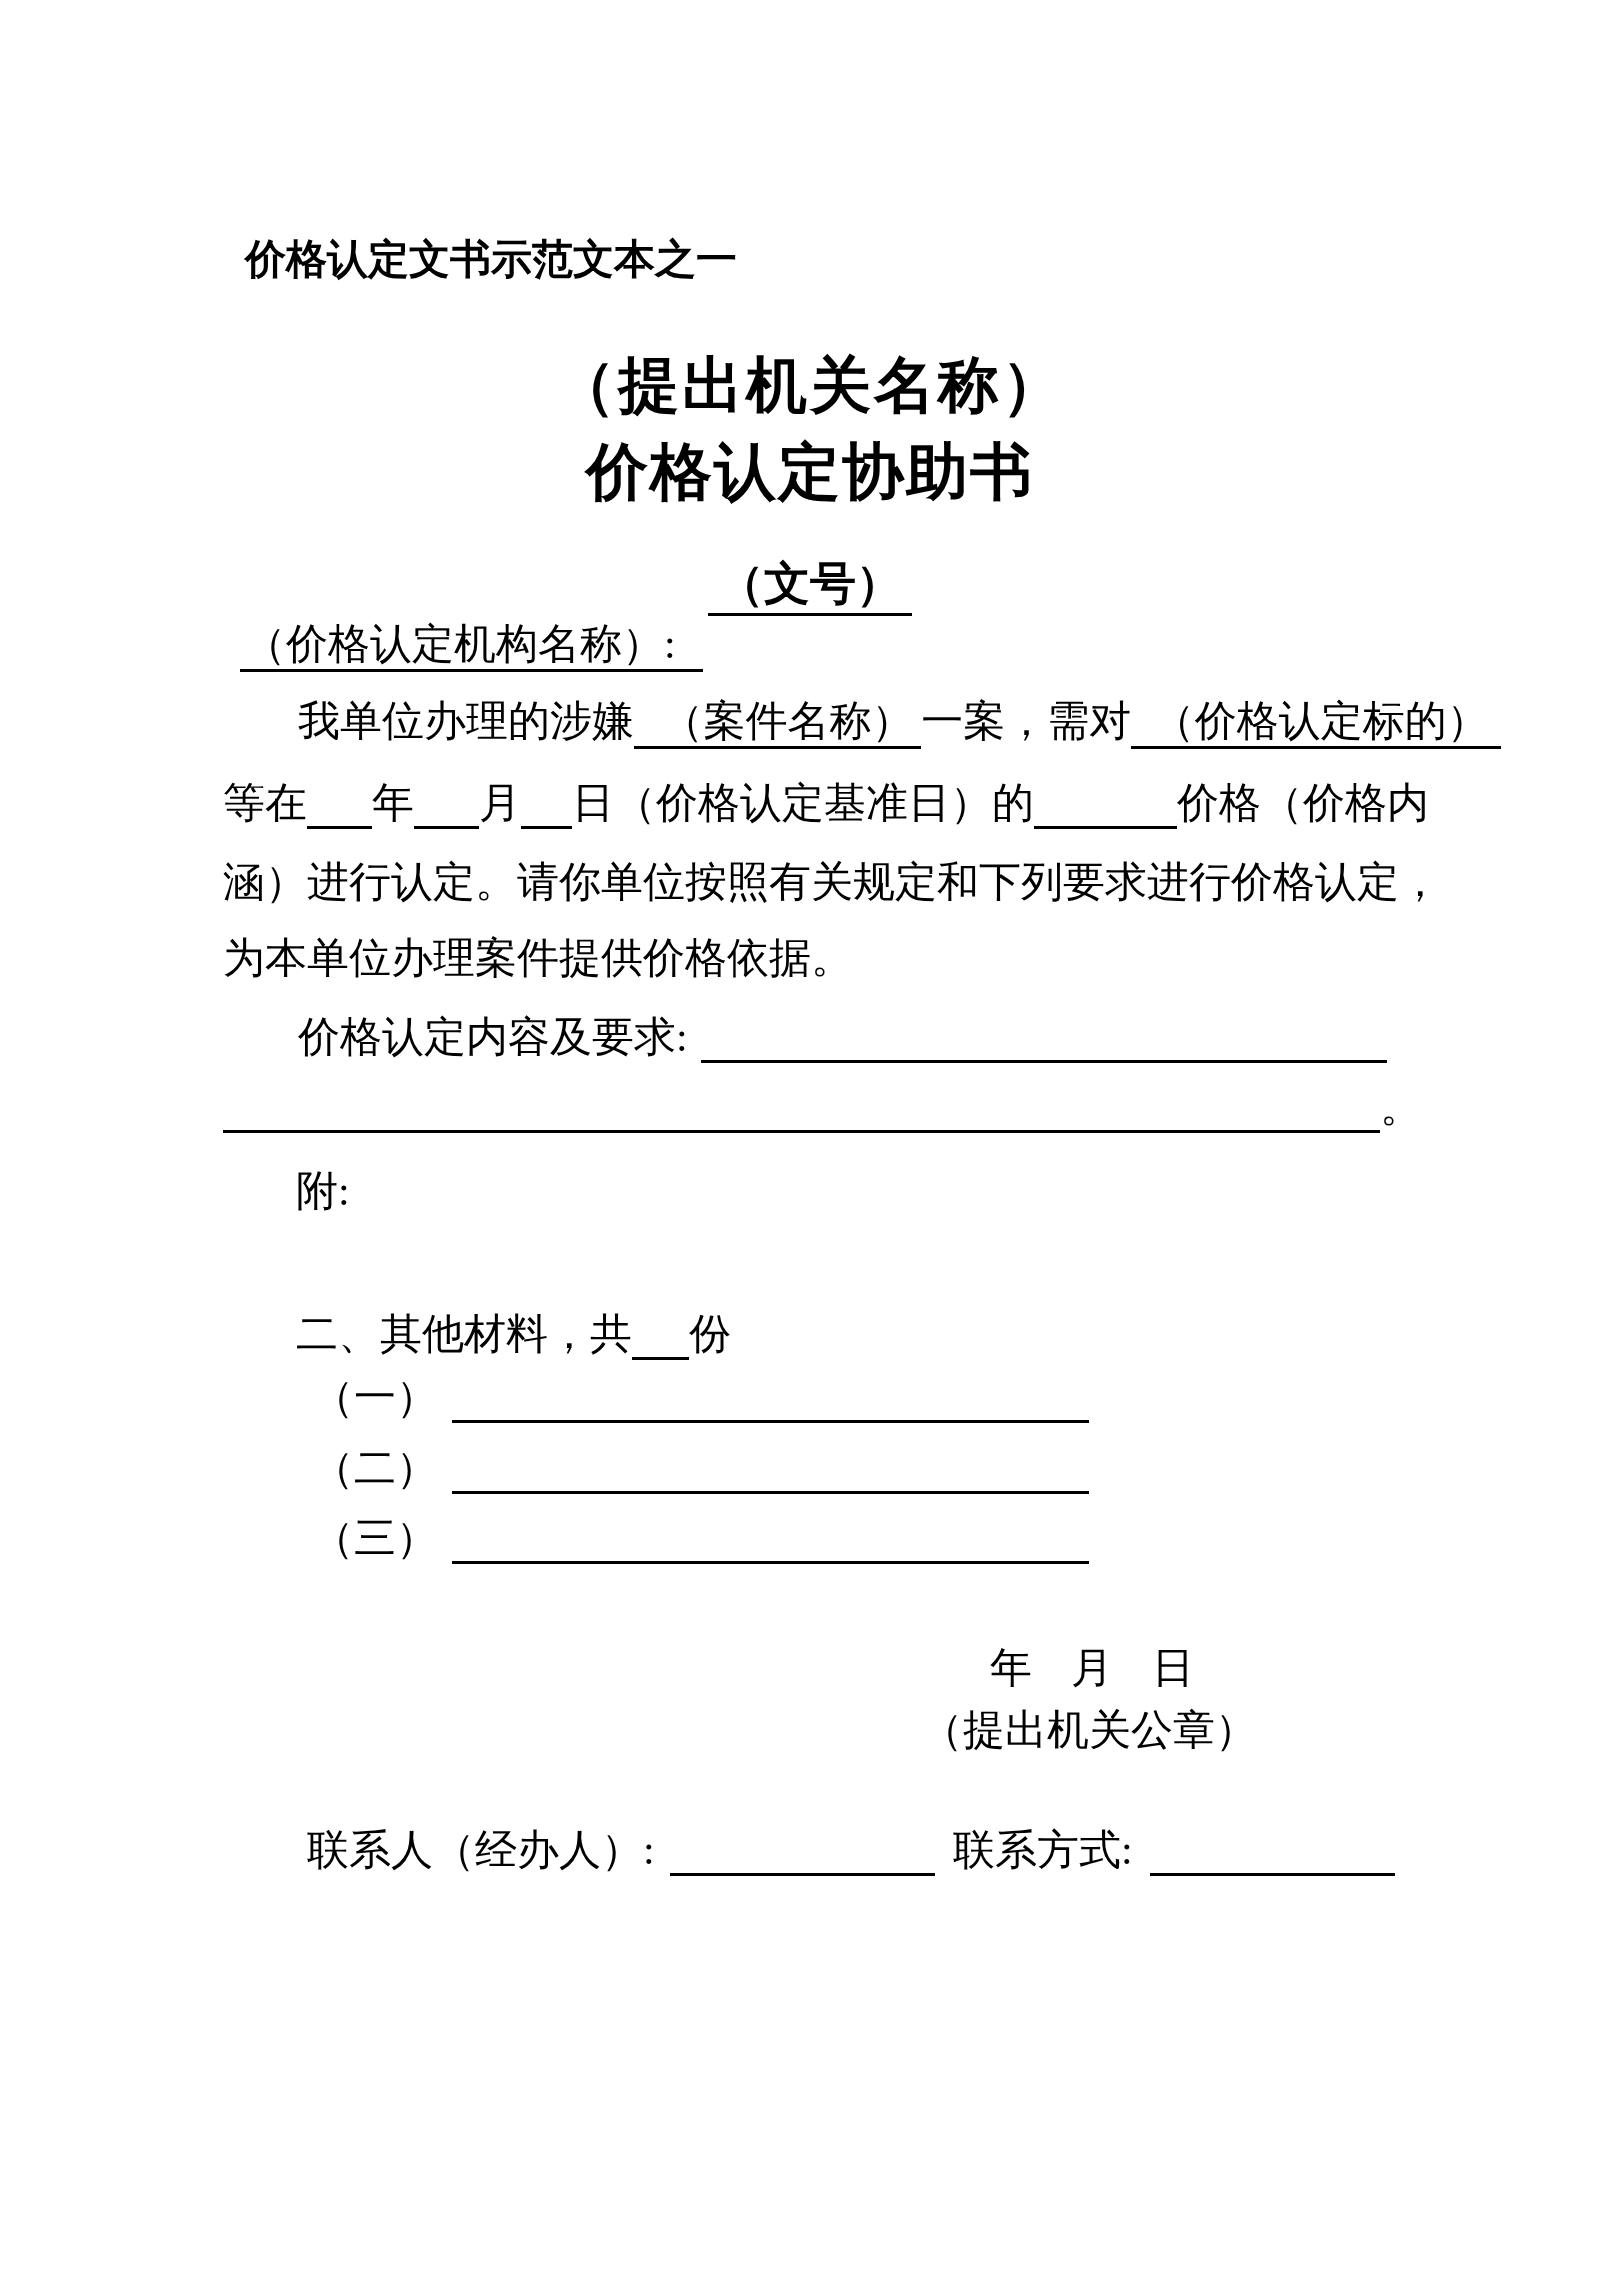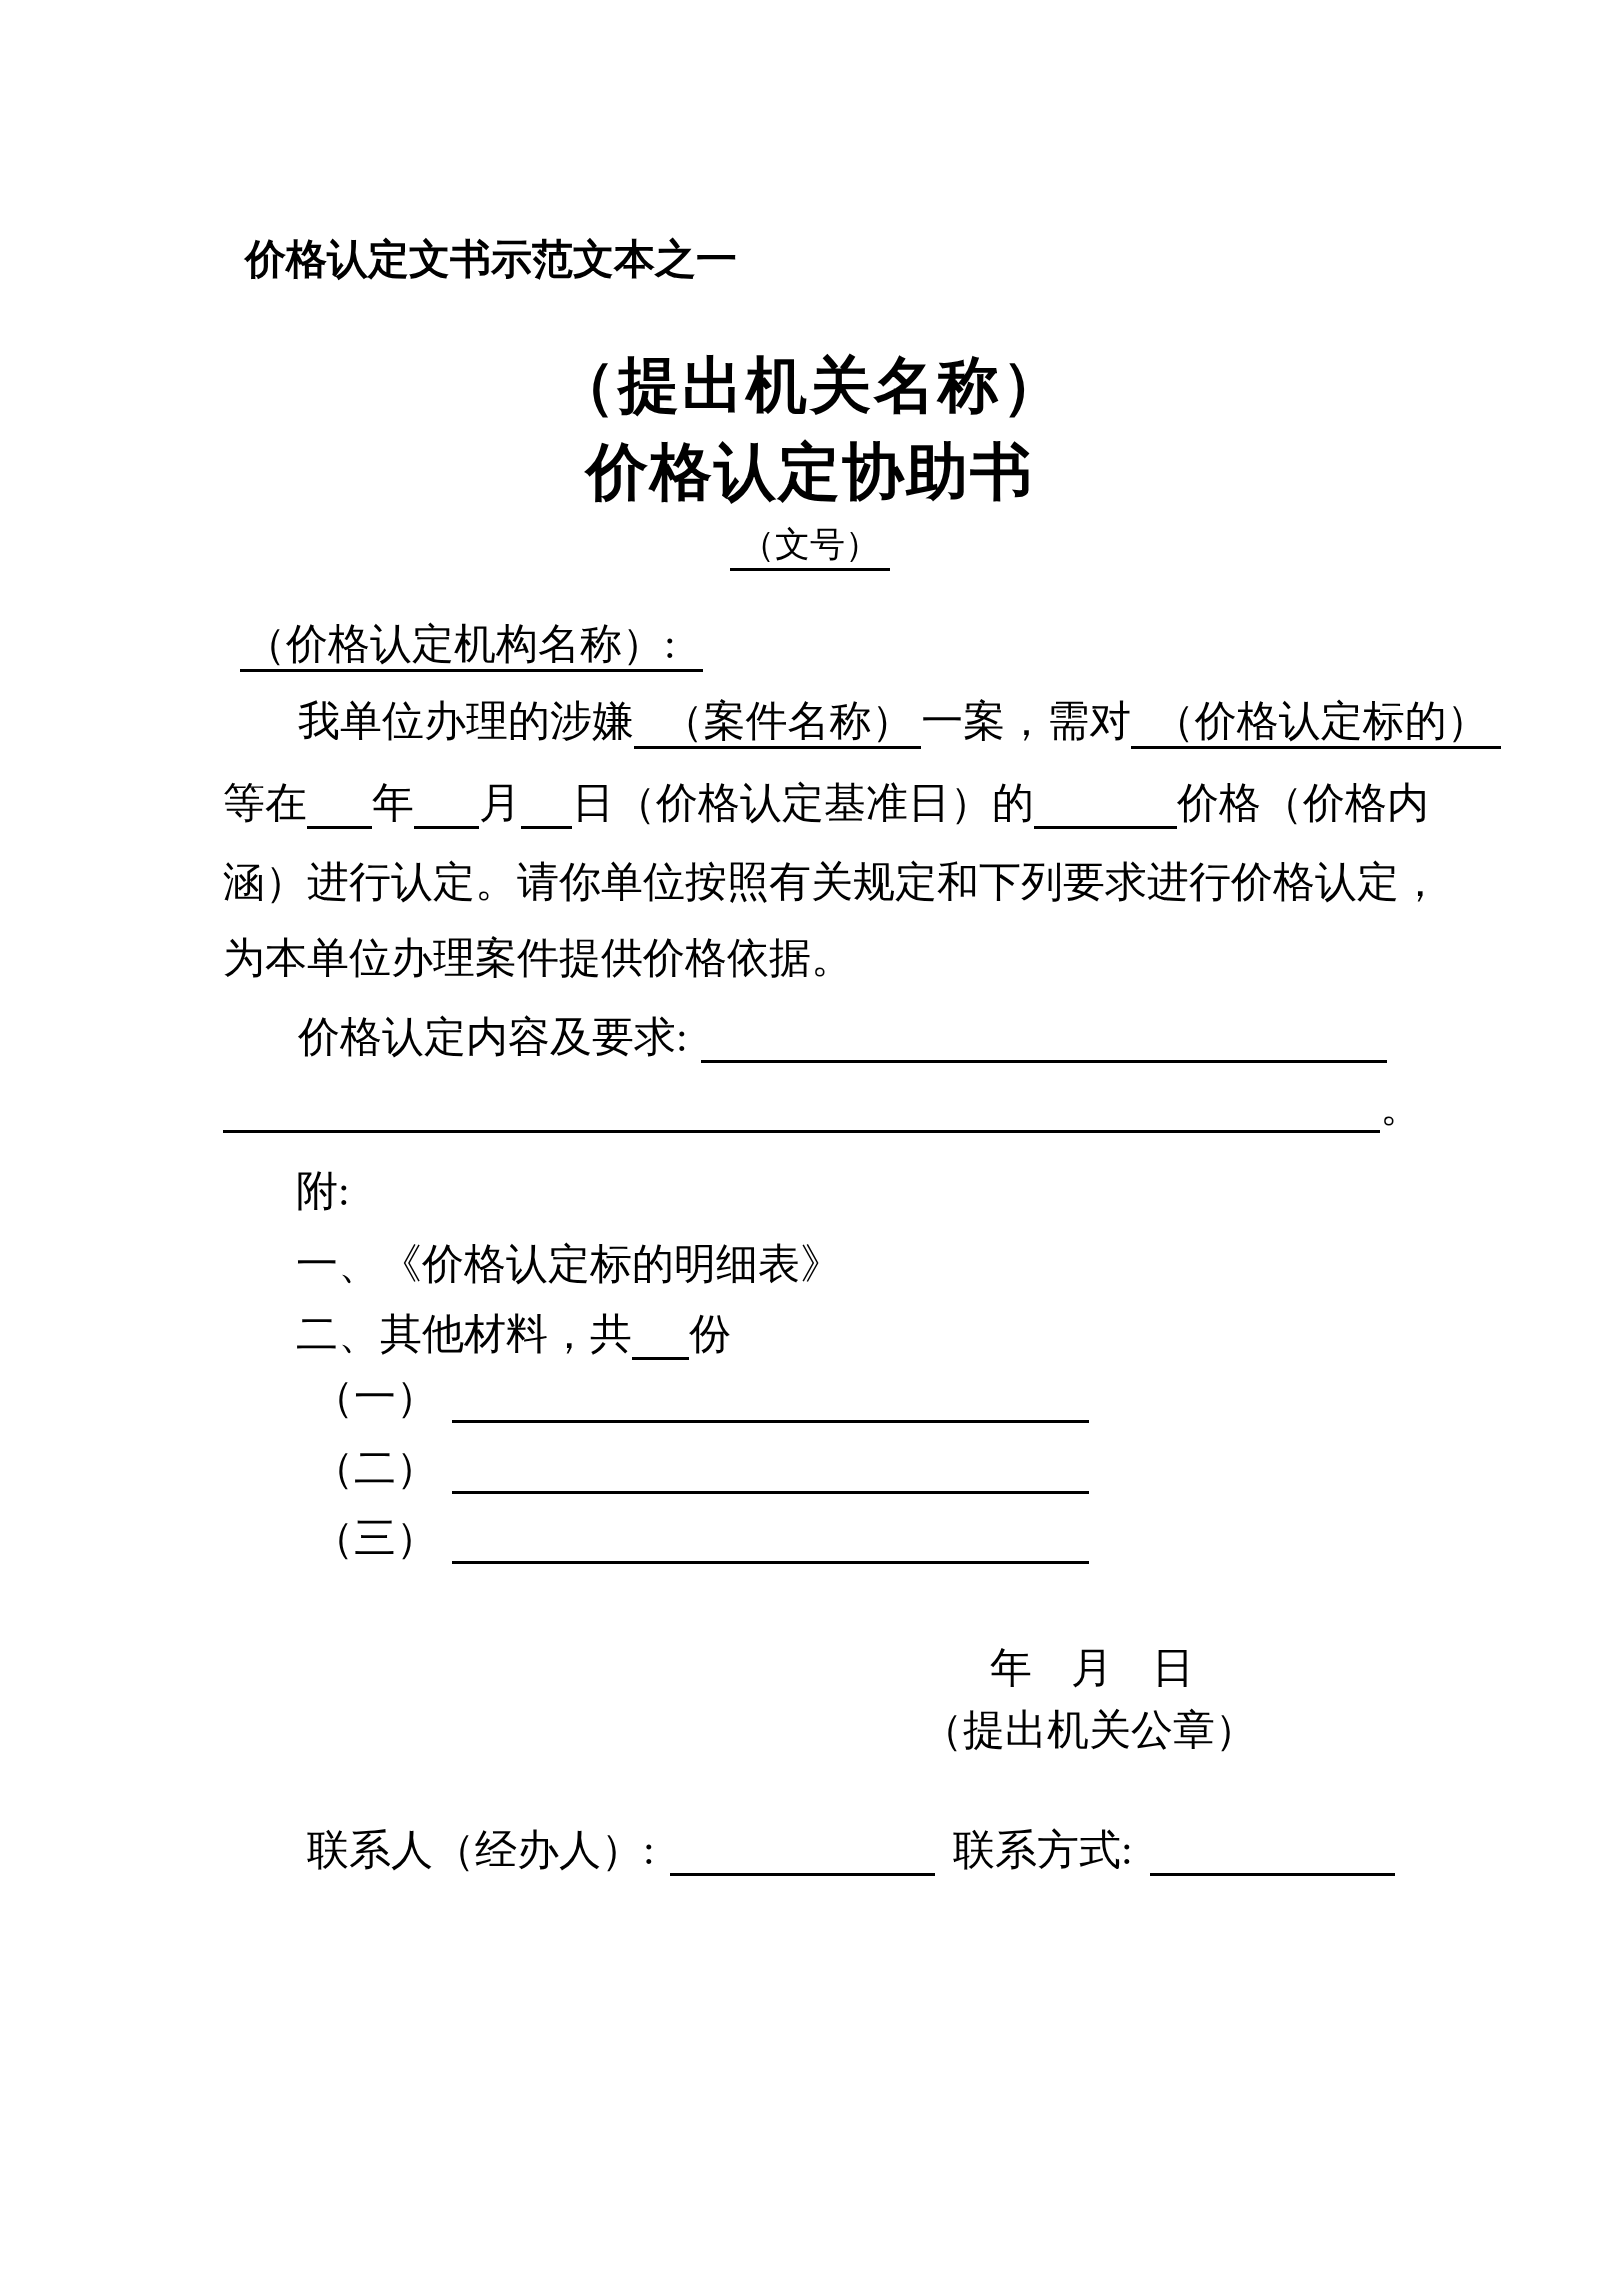--- a/index.html
+++ b/index.html
@@ -8,21 +8,21 @@
     width:1620px;height:1929px;
     background:#ffffff;color:#000000;
     font-family:"Liberation Serif","DejaVu Serif",serif;
     overflow:hidden;
   }
   .line{position:absolute;white-space:nowrap;font-size:42px;line-height:51px;color:#000;}
   .center{left:0;width:100%;text-align:center;}
   .series{font-family:"Liberation Sans","DejaVu Sans",sans-serif;font-weight:bold;font-size:41px;line-height:49px;}
   .t1{font-weight:bold;font-size:61px;line-height:61px;letter-spacing:2.9px;}
   .t2{font-weight:bold;font-size:62px;line-height:71px;letter-spacing:2px;}
-  .docno{font-weight:normal;font-size:35px;}
+  .docno{font-weight:bold;font-size:46px;margin-top:39px;}
   .ul{border-bottom:3.9px solid #000;padding-bottom:2px;}
   .bl{display:inline-block;height:47px;border-bottom:3.9px solid #000;vertical-align:bottom;}
   .sigrow{position:absolute;display:flex;justify-content:space-between;font-size:42px;line-height:51px;}
   .footer{position:absolute;font-size:37px;line-height:43px;letter-spacing:2px;}
 </style>
 </head>
 <body>
 
 <div class="page">
 
@@ -53,21 +53,20 @@
   <div class="line" style="left:298px;top:1012px;">
     <span>价格认定内容及要求:</span><span class="bl" style="width:686px;margin-left:13.7px;"></span>
   </div>
 
   <div class="line" style="left:223px;top:1082px;">
     <span class="bl" style="width:1157px;"></span><span>。</span>
   </div>
 
   <div class="line" style="left:296px;top:1166px;">附:</div>
 
-  <div class="line" style="left:296px;top:1239px;">一、《价格认定标的明细表》</div>
 
   <div class="line" style="left:296px;top:1309px;">
     <span>二、其他材料，共</span><span class="bl" style="width:57px;"></span><span>份</span>
   </div>
 
   <div class="line" style="left:312px;top:1372px;">
     <span>（一）</span><span class="bl" style="width:637px;margin-left:13.7px;"></span>
   </div>
 
   <div class="line" style="left:312px;top:1443px;">

